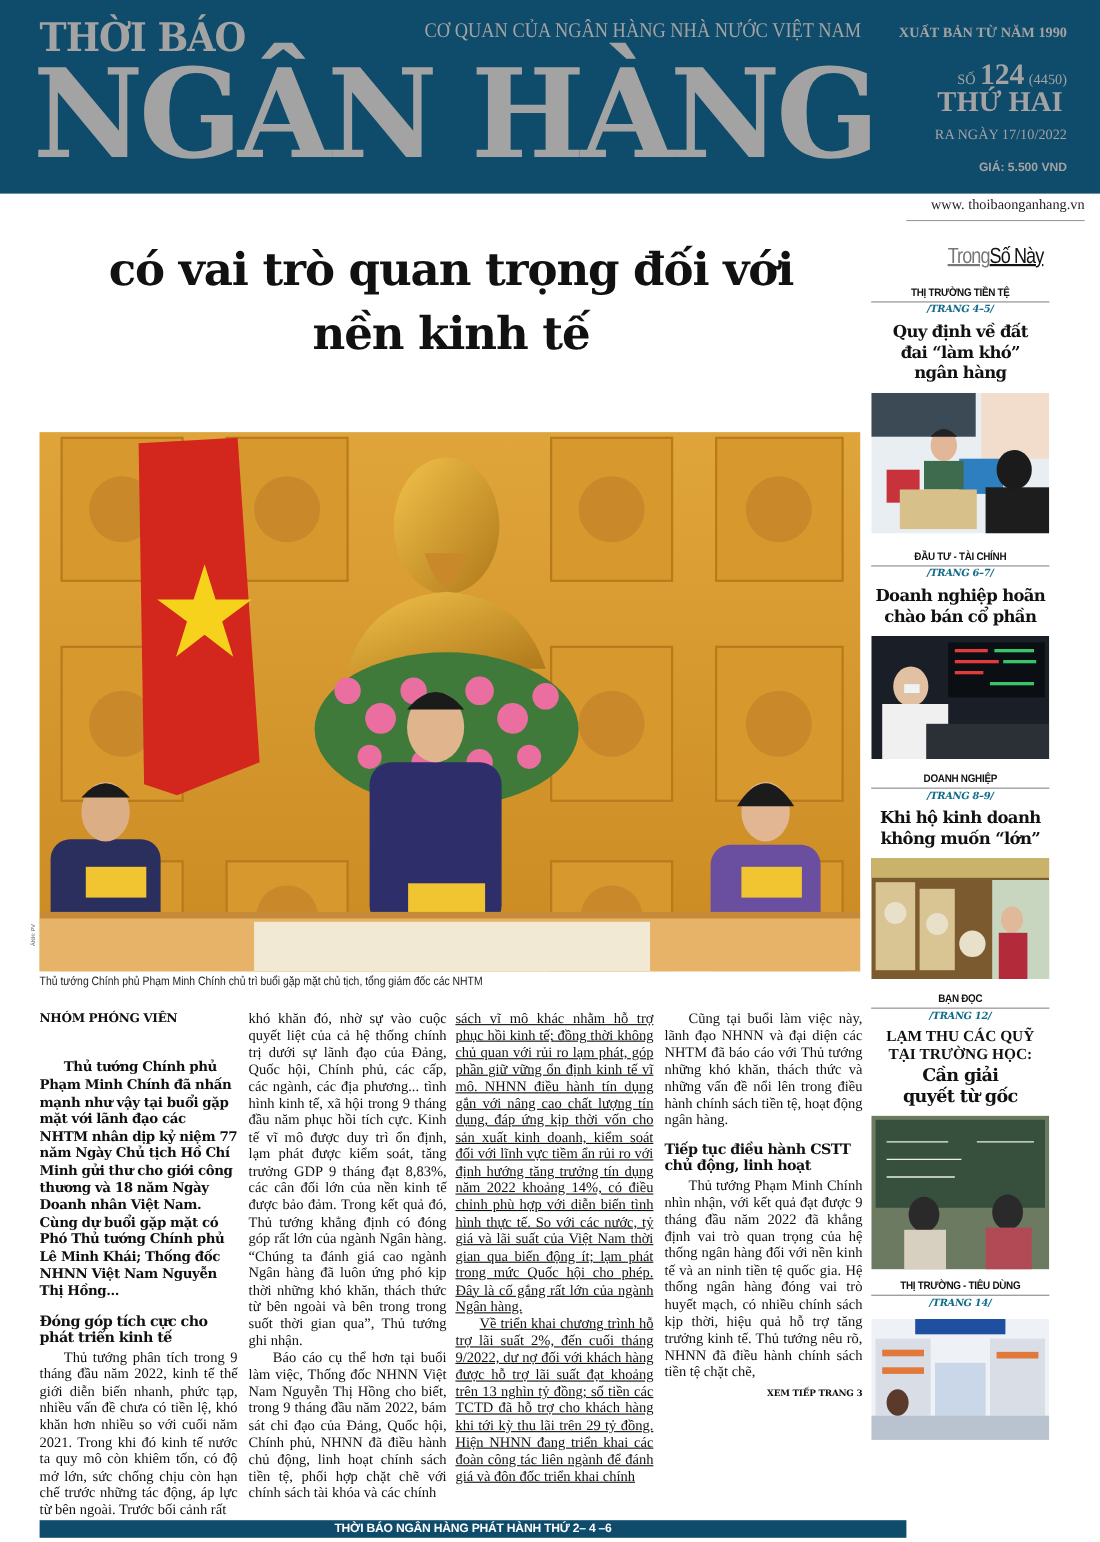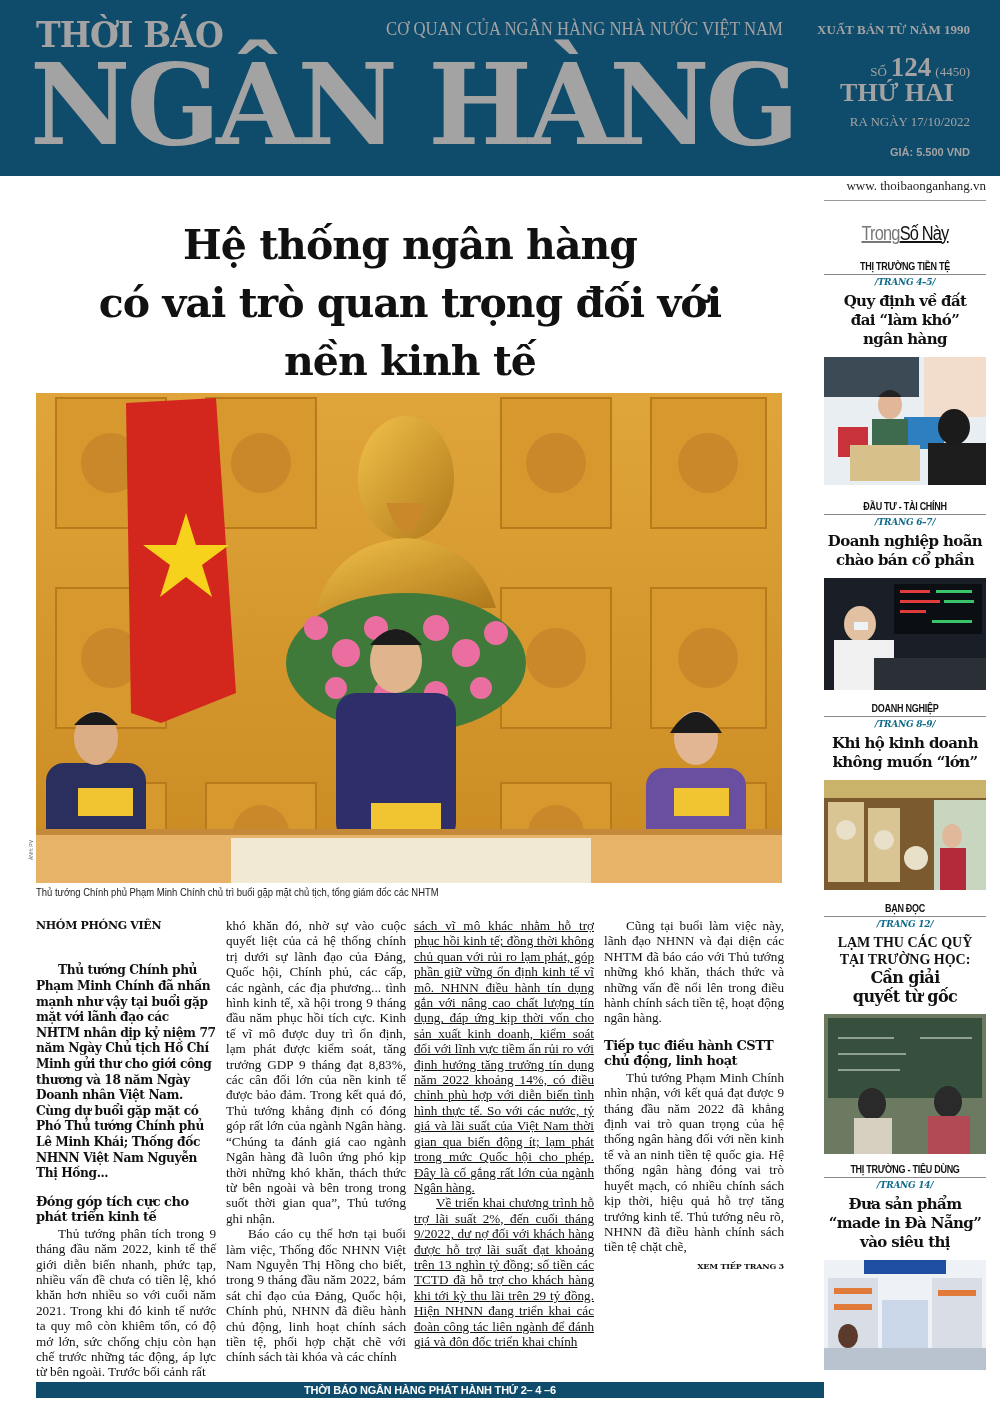--- a/index.html
+++ b/index.html
@@ -10,21 +10,21 @@
   .masthead { position: absolute; left: 0; top: 0; width: 1000px; height: 176px; background: #0f4b6b; color: #a3a3a3; }
   .mh-small { position: absolute; left: 36px; top: 14px; font-family: "DejaVu Serif", serif; font-weight: bold; font-size: 36px; letter-spacing: -1px; line-height: 40px; transform: scaleX(0.92); transform-origin: left; }
   .mh-big { position: absolute; left: 30px; top: 46px; font-family: "DejaVu Serif", serif; font-weight: bold; font-size: 112px; line-height: 118px; letter-spacing: -4px; transform: scaleX(0.98); transform-origin: left; white-space: nowrap; }
   .mh-agency { position: absolute; left: 386px; top: 18px; font-family: "Liberation Serif", serif; font-size: 19px; letter-spacing: 0; line-height: 22px; transform: scaleX(0.88); transform-origin: left; white-space: nowrap; }
   .mh-right { position: absolute; right: 30px; top: 0; width: 160px; text-align: right; }
   .mh-since { position: absolute; right: 0; top: 22px; font-family: "Liberation Serif", serif; font-weight: bold; font-size: 13px; white-space: nowrap; }
   .mh-issue { position: absolute; right: 0; top: 52px; font-family: "Liberation Serif", serif; white-space: nowrap; }
   .mh-issue .so { font-size: 13px; }
   .mh-issue .num { font-size: 27px; font-weight: bold; }
   .mh-issue .sub { font-size: 13px; }
-  .mh-day { position: absolute; right: 16px; top: 78px; font-family: "Liberation Serif", serif; font-weight: bold; font-size: 26px; white-space: nowrap; }
+  .mh-day { position: absolute; right: 4px; top: 78px; font-family: "Liberation Serif", serif; font-weight: bold; font-size: 26px; white-space: nowrap; }
   .mh-date { position: absolute; right: 0; top: 114px; font-family: "Liberation Serif", serif; font-size: 13px; white-space: nowrap; }
   .mh-price { position: absolute; right: 0; top: 146px; font-family: "Liberation Sans", sans-serif; font-weight: bold; font-size: 11px; white-space: nowrap; }
 
   .website { position: absolute; right: 14px; top: 178px; font-family: "Liberation Serif", serif; font-size: 13px; color: #222; }
 
   
   .headline { position: absolute; left: 60px; top: 216px; width: 700px; text-align: center; font-family: "DejaVu Serif", serif; font-weight: bold; font-size: 41px; line-height: 58px; letter-spacing: -1px; color: #111; }
 
   
   .photo { position: absolute; left: 36px; top: 393px; width: 746px; height: 490px; overflow: hidden; background: #d59a2b; }
@@ -37,21 +37,21 @@
   .col p { text-indent: 22px; }
   .col p.noindent { text-indent: 0; }
   .byline { font-family: "DejaVu Serif", serif; font-weight: bold; font-size: 11px; letter-spacing: -0.3px; margin-bottom: 30px; }
   .lead { font-family: "DejaVu Serif", serif; font-weight: bold; font-size: 12.2px; line-height: 15.6px; text-align: left; text-indent: 22px; letter-spacing: -0.4px; }
   .subhead { font-family: "DejaVu Serif", serif; font-weight: bold; font-size: 13px; line-height: 15px; text-align: left; letter-spacing: -0.5px; margin: 12px 0 2px; }
   .more { text-align: right; font-family: "DejaVu Serif", serif; font-weight: bold; font-size: 8px; margin-top: 4px; letter-spacing: -0.2px; }
   .sb-top-rule { position: absolute; left: 824px; top: 200px; width: 162px; height: 1px; background: #999; }
   .sb-title { position: absolute; left: 824px; top: 222px; width: 162px; text-align: center; font-family: "Liberation Sans", sans-serif; font-size: 20px; letter-spacing: -1px; transform: scaleX(0.82); }
   .sb-title .trong { color: #777; text-decoration: underline; }
   .sb-title .so { color: #111; text-decoration: underline; }
-  .sb-item { position: absolute; left: 824px; width: 162px; text-align: center; }
+  .sb-item { position: absolute; left: 792px; width: 162px; text-align: center; }
   .sb-section { font-family: "Liberation Sans", sans-serif; font-weight: bold; font-size: 10px; line-height: 13px; letter-spacing: -0.3px; transform: scaleX(0.9); color: #111; }
   .sb-rule { height: 1px; background: #888; margin: 1px 0 1px; }
   .sb-page { font-family: "DejaVu Serif", serif; font-weight: bold; font-style: italic; font-size: 9px; line-height: 12px; color: #0f6b8a; letter-spacing: -0.3px; }
   .sb-headline { font-family: "DejaVu Serif", serif; font-weight: bold; font-size: 15px; line-height: 19px; letter-spacing: -0.6px; margin-top: 4px; color: #111; }
   .sb-kicker { font-family: "Liberation Serif", serif; font-size: 14px; line-height: 17px; margin-top: 4px; color: #111; font-weight: bold; }
   .sb-thumb { width: 162px; overflow: hidden; margin-top: 8px; }
 
   
   .footer { position: absolute; left: 36px; top: 1382px; width: 788px; height: 16px; background: #0f4b6b; color: #fff; text-align: center; font-family: "Liberation Sans", sans-serif; font-weight: bold; font-size: 11px; line-height: 16px; letter-spacing: -0.2px; }
 </style>
@@ -71,21 +71,20 @@
     </div>
     <div class="mh-day">THỨ HAI</div>
     <div class="mh-date">RA NGÀY 17/10/2022</div>
     <div class="mh-price">GIÁ: 5.500 VND</div>
   </div>
 </header>
 
 <div class="website">www. thoibaonganhang.vn</div>
 
 <h1 class="headline">
-  <div>Hệ thống ngân hàng</div>
   <div>có vai trò quan trọng đối với</div>
   <div>nền kinh tế</div>
 </h1>
 
 <div class="photo">
   <svg width="746" height="490" viewBox="0 0 746 490">
     <defs>
       <linearGradient id="wall" x1="0" y1="0" x2="0" y2="1">
         <stop offset="0" stop-color="#e0a53a"></stop>
         <stop offset="1" stop-color="#c98a22"></stop>
@@ -293,21 +292,20 @@
       <ellipse cx="124" cy="88" rx="14" ry="16" fill="#2a2a2a"></ellipse>
       <rect x="104" y="102" width="42" height="38" fill="#b24a56"></rect>
     </svg>
   </div>
 </div>
 
 <div class="sb-item" style="top:1163px;">
   <div class="sb-section">THỊ TRƯỜNG - TIÊU DÙNG</div>
   <div class="sb-rule"></div>
   <div class="sb-page">/TRANG 14/</div>
-  <div class="sb-headline" style="padding:0 2px;">Đưa sản phẩm “made in Đà Nẵng” vào siêu thị</div>
   <div class="sb-thumb">
     <svg width="162" height="110" viewBox="0 0 162 110">
       <rect width="162" height="110" fill="#eef1f5"></rect>
       <rect x="40" y="0" width="82" height="14" fill="#1f4fa0"></rect>
       <g fill="#d8dde6">
           <rect x="4" y="18" width="50" height="70"></rect>
           <rect x="108" y="18" width="50" height="70"></rect>
         </g>
       <g fill="#e0793a">
           <rect x="10" y="28" width="38" height="6"></rect>

